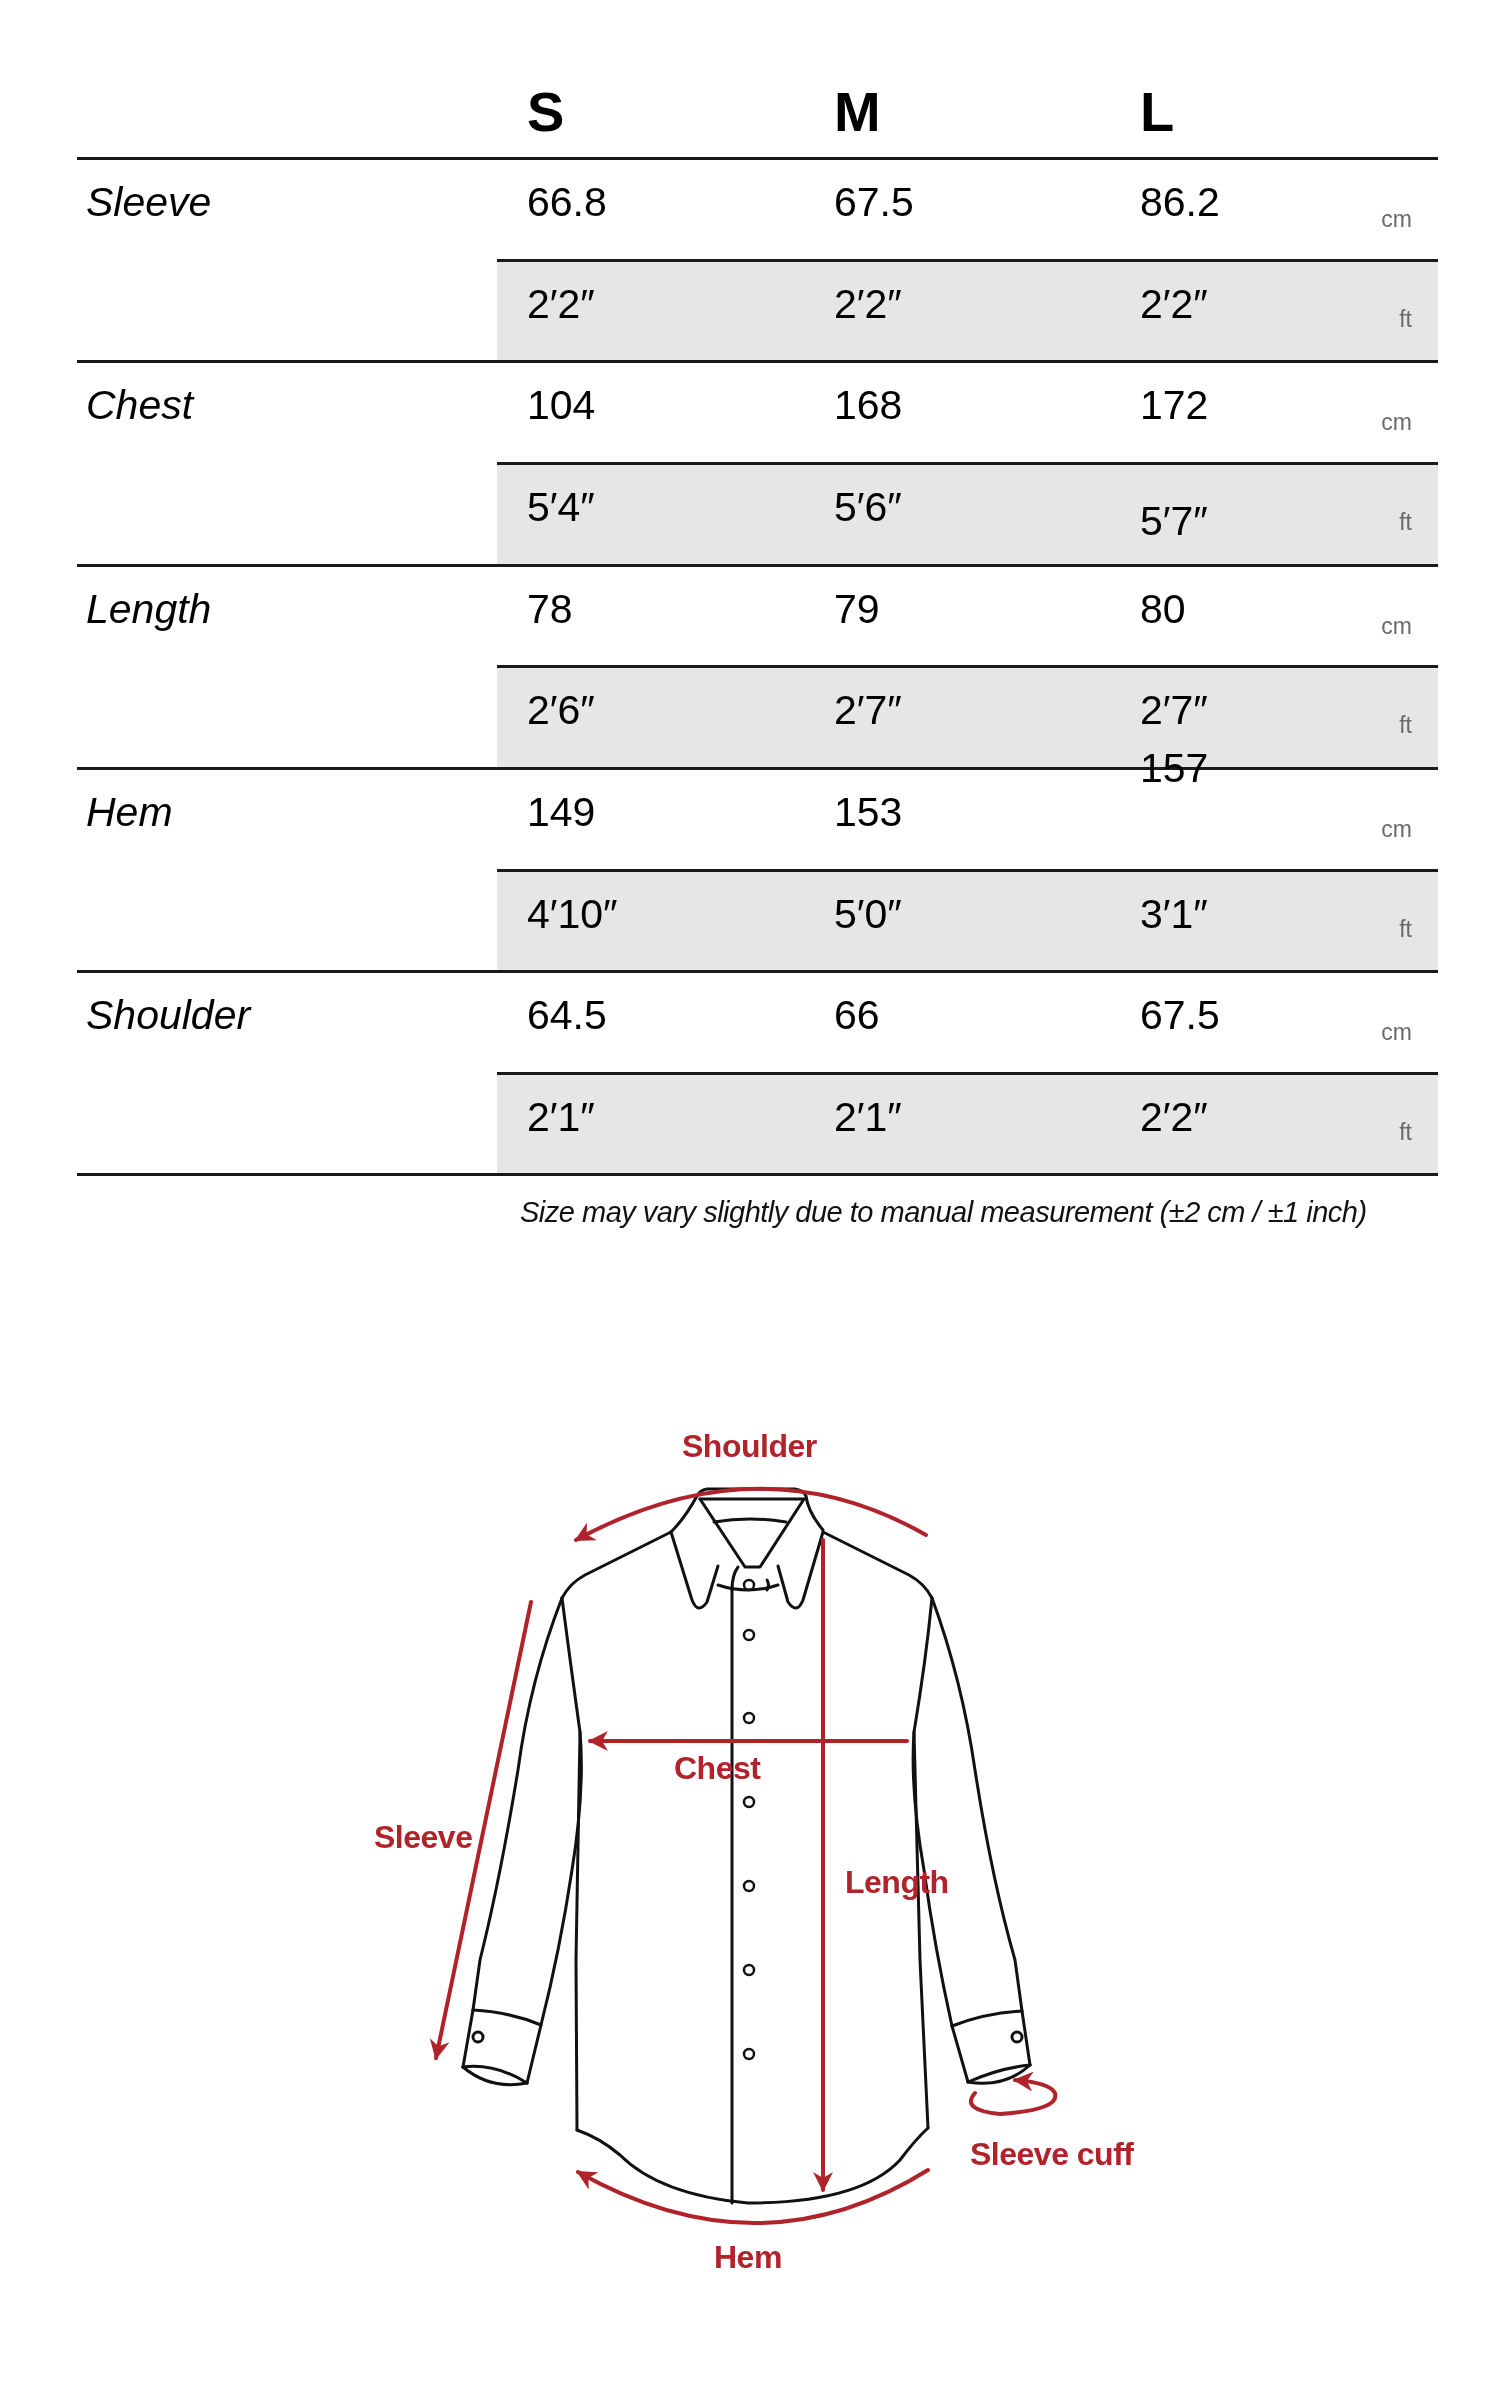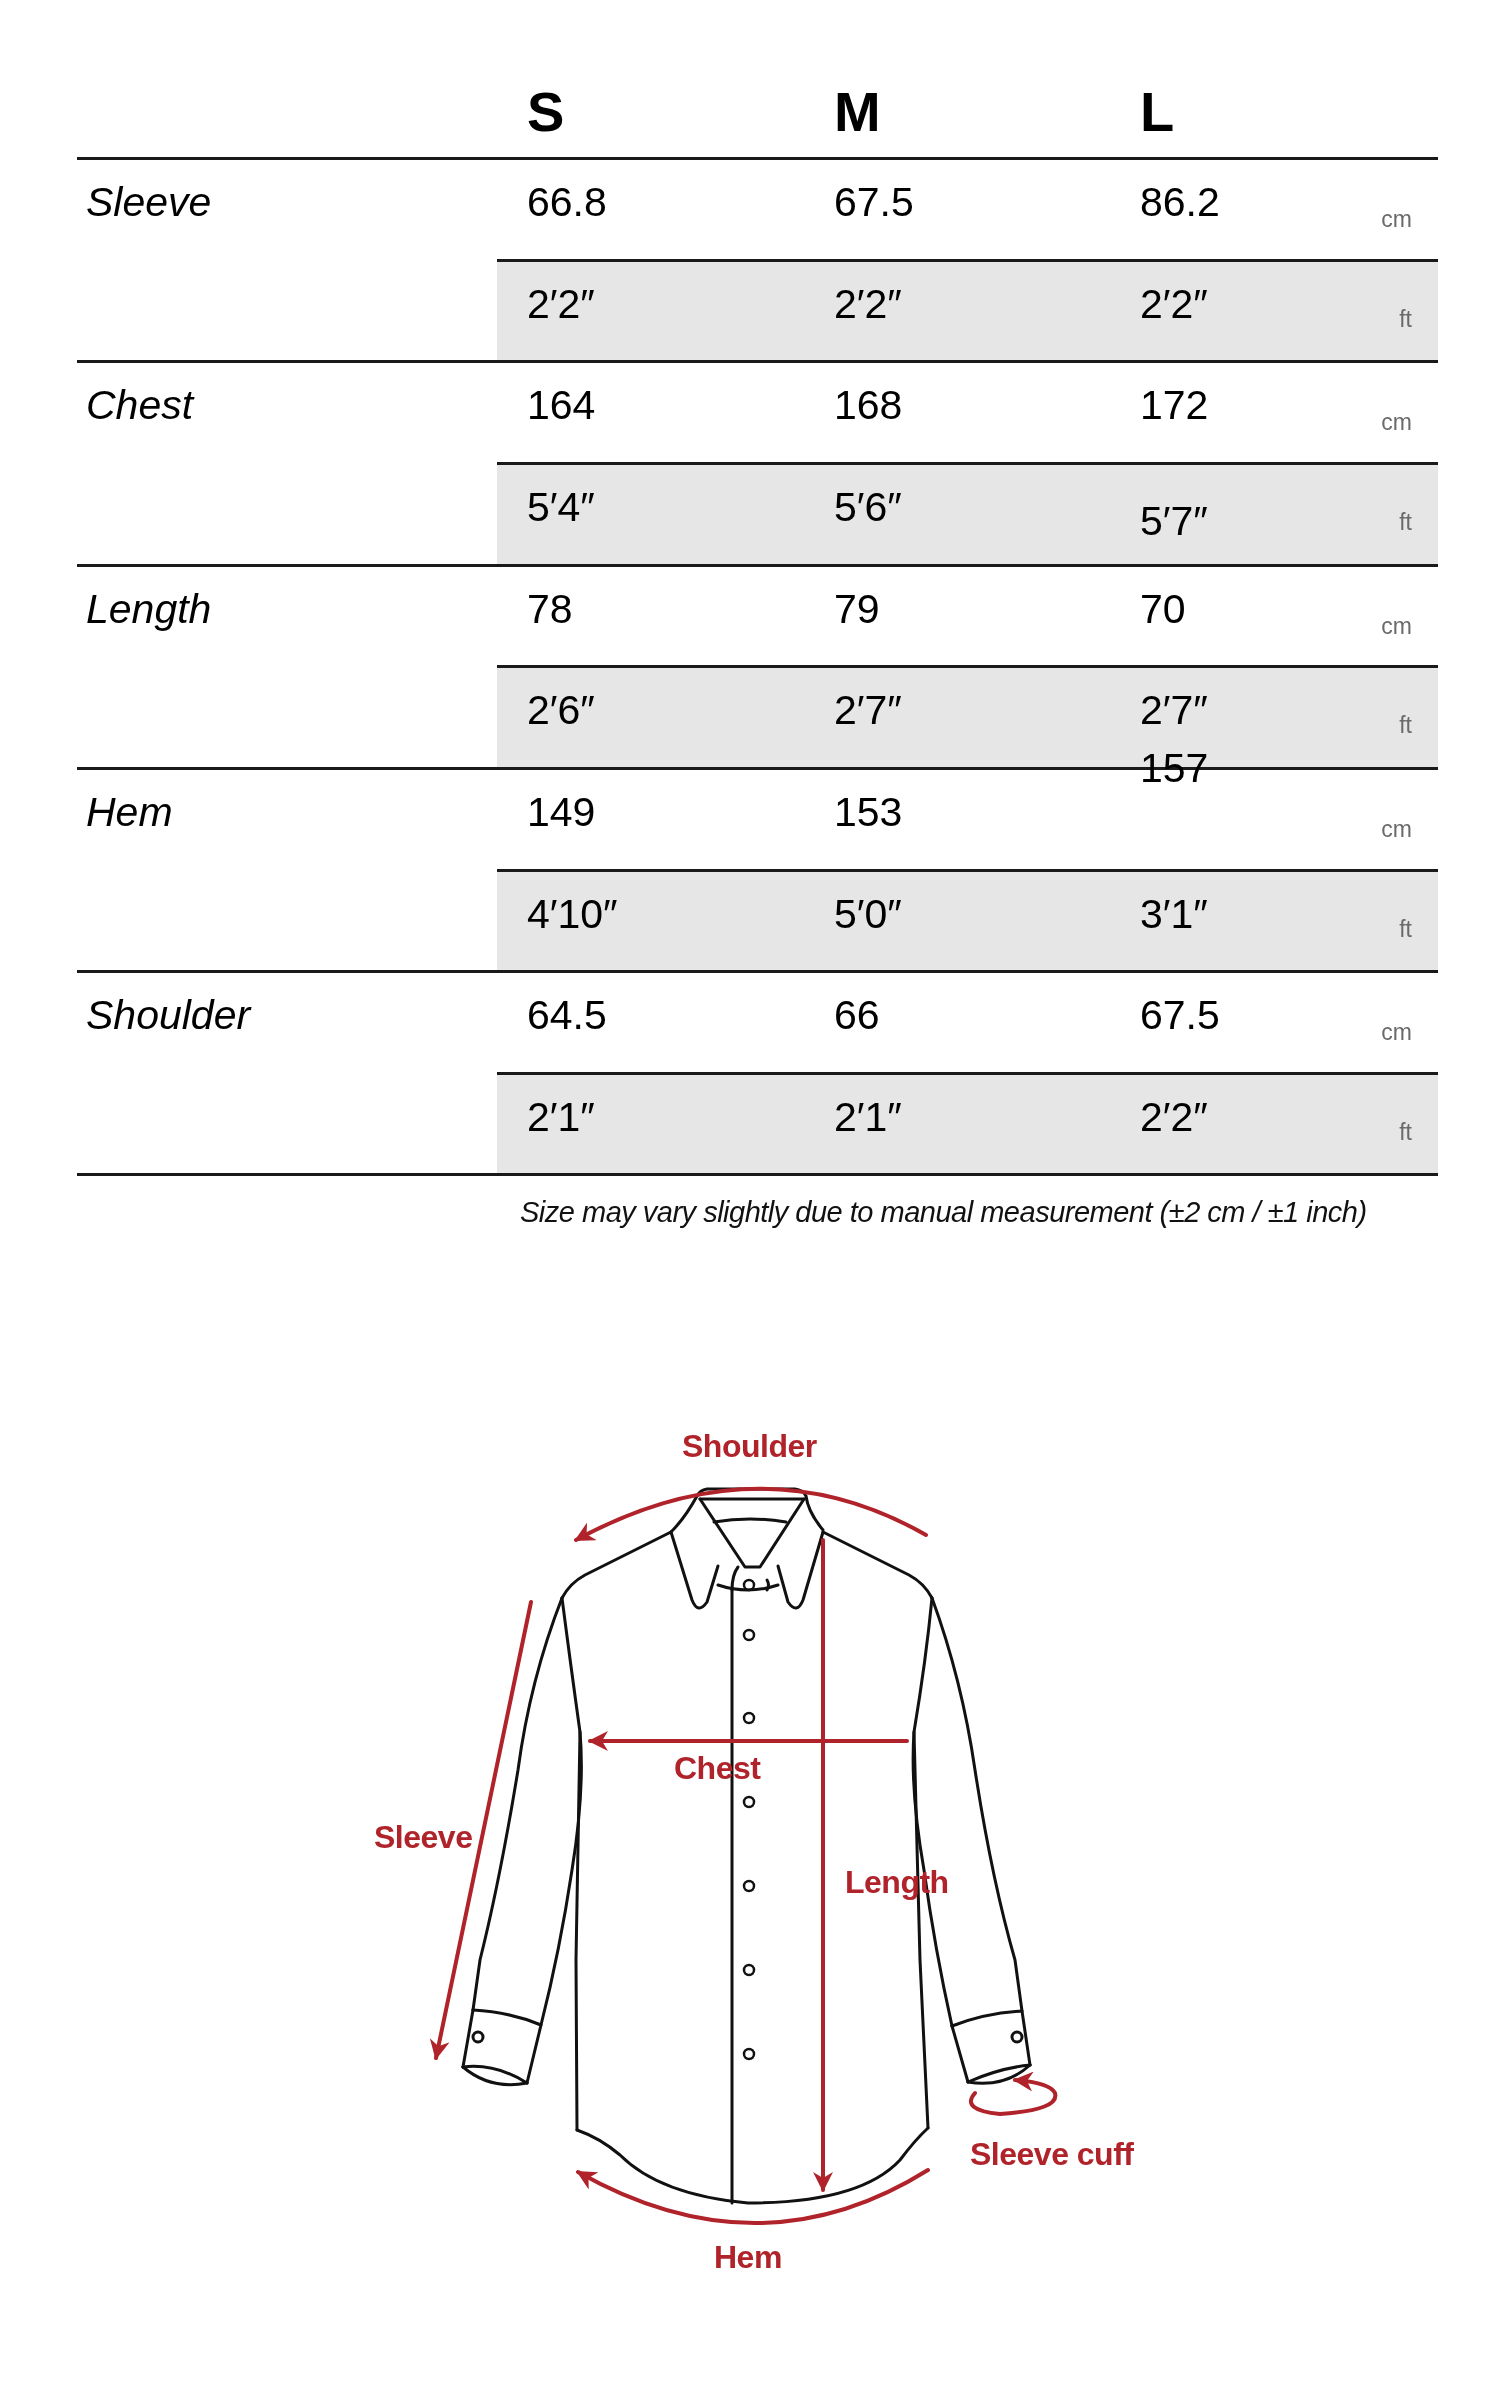--- a/index.html
+++ b/index.html
@@ -31,36 +31,36 @@
   <div class="unit" style="top:208px">cm</div>
   <div class="alt-bg" style="left:497px;width:941px;top:261px;height:101px"></div>
   <div class="rule" style="left:497px;width:941px;top:259px"></div>
   <div class="val" style="left:527px;top:284px">2′2″</div>
   <div class="val" style="left:834px;top:284px">2′2″</div>
   <div class="val" style="left:1140px;top:284px">2′2″</div>
   <div class="unit" style="top:308px">ft</div>
 
   <div class="rule" style="left:77px;width:1361px;top:360px"></div>
   <div class="row-label" style="top:385px">Chest</div>
-  <div class="val" style="left:527px;top:385px">164</div>
+  <div class="val" style="left:527px;top:385px">104</div>
   <div class="val" style="left:834px;top:385px">168</div>
   <div class="val" style="left:1140px;top:385px">172</div>
   <div class="unit" style="top:411px">cm</div>
   <div class="alt-bg" style="left:497px;width:941px;top:464px;height:101px"></div>
   <div class="rule" style="left:497px;width:941px;top:462px"></div>
   <div class="val" style="left:527px;top:487px">5′4″</div>
   <div class="val" style="left:834px;top:487px">5′6″</div>
   <div class="val" style="left:1140px;top:501px">5′7″</div>
   <div class="unit" style="top:511px">ft</div>
 
   <div class="rule" style="left:77px;width:1361px;top:564px"></div>
   <div class="row-label" style="top:589px">Length</div>
   <div class="val" style="left:527px;top:589px">78</div>
   <div class="val" style="left:834px;top:589px">79</div>
-  <div class="val" style="left:1140px;top:589px">70</div>
+  <div class="val" style="left:1140px;top:589px">80</div>
   <div class="unit" style="top:615px">cm</div>
   <div class="alt-bg" style="left:497px;width:941px;top:667px;height:101px"></div>
   <div class="rule" style="left:497px;width:941px;top:665px"></div>
   <div class="val" style="left:527px;top:690px">2′6″</div>
   <div class="val" style="left:834px;top:690px">2′7″</div>
   <div class="val" style="left:1140px;top:690px">2′7″</div>
   <div class="unit" style="top:714px">ft</div>
 
   <div class="rule" style="left:77px;width:1361px;top:767px"></div>
   <div class="row-label" style="top:792px">Hem</div>

